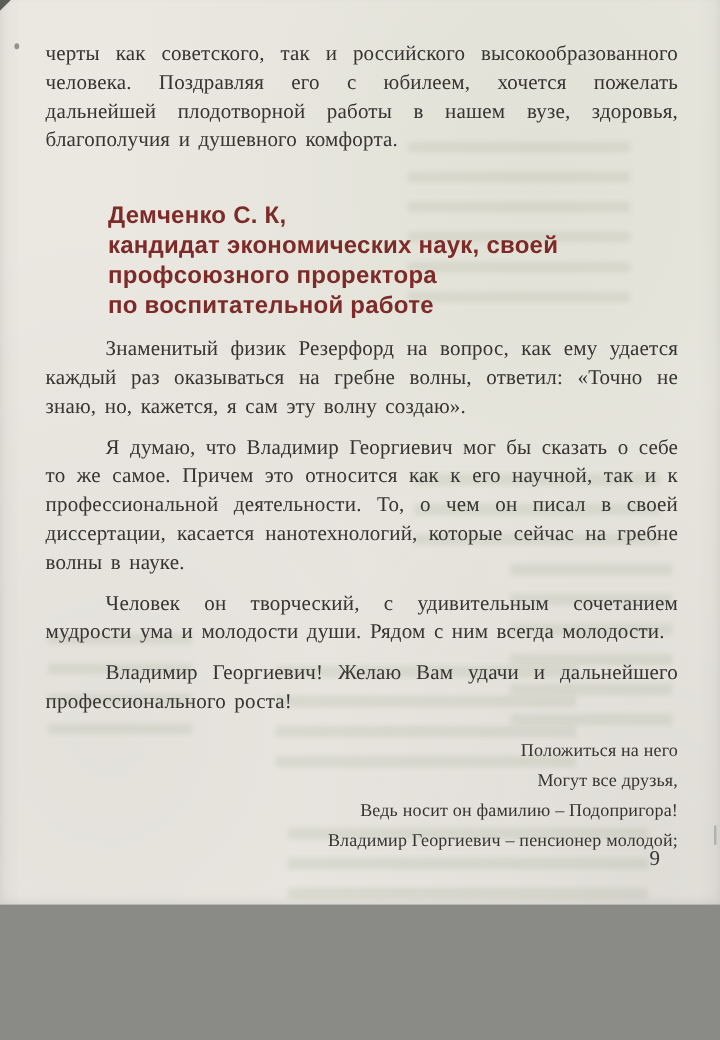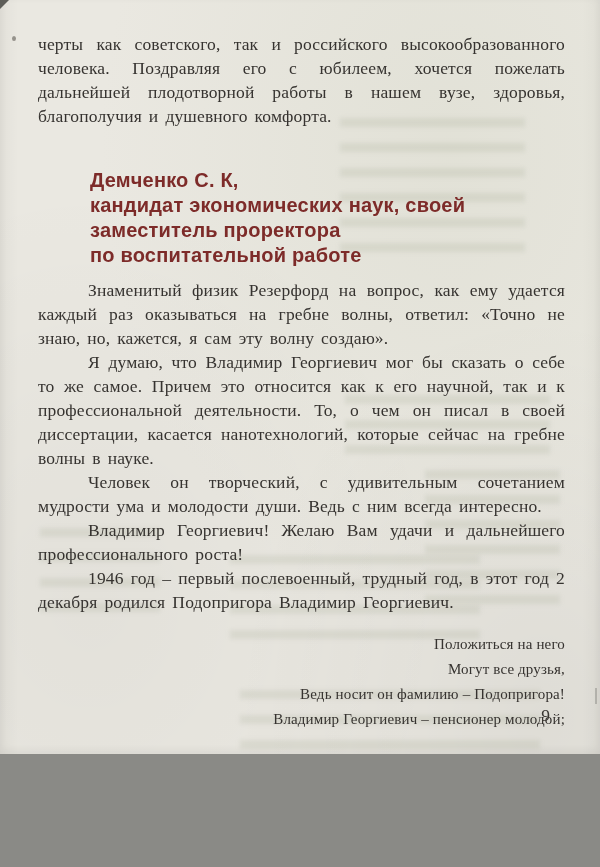--- a/index.html
+++ b/index.html
@@ -41,21 +41,21 @@
     margin: 40px 0 10px 52px;
     font-family: "Liberation Sans", sans-serif;
     font-weight: bold;
     font-size: 20px;
     line-height: 25px;
     color: #7d2b29;
     letter-spacing: 0.2px;
   }
   .signature.second { margin-top: 34px; margin-bottom: 6px; }
 
-  .tribute .body-par { margin-top: 0; }
+  .tribute .body-par { margin-top: 10px; }
 
   .poem {
     margin-top: 18px;
     font-size: 15px;
     line-height: 25px;
     color: #363330;
     text-align: right;
     letter-spacing: 0.15px;
   }
 
@@ -113,33 +113,32 @@
   <div class="ghost" style="left:240px; top:690px; width:300px; height:115px;"></div>
   <div class="ghost" style="left:60px; top:760px; width:150px; height:55px;"></div>
 
   <div class="content">
 
     <p class="body-par">черты как советского, так и российского высокообразованного человека. Поздравляя его с юбилеем, хочется пожелать дальнейшей плодотворной работы в нашем вузе, здоровья, благополучия и душевного комфорта.</p>
 
     <div class="signature">
       <div>Демченко С. К,</div>
       <div>кандидат экономических наук, своей</div>
-      <div>заместитель проректора</div>
+      <div>профсоюзного проректора</div>
       <div>по воспитательной работе</div>
     </div>
 
     <div class="tribute">
       <p class="body-par indented">Знаменитый физик Резерфорд на вопрос, как ему удается каждый раз оказываться на гребне волны, ответил: «Точно не знаю, но, кажется, я сам эту волну создаю».</p>
       <p class="body-par indented">Я думаю, что Владимир Георгиевич мог бы сказать о себе то же самое. Причем это относится как к его научной, так и к профессиональной деятельности. То, о чем он писал в своей диссертации, касается нанотехнологий, которые сейчас на гребне волны в науке.</p>
-      <p class="body-par indented">Человек он творческий, с удивительным сочетанием мудрости ума и молодости души. Ведь с ним всегда интересно.</p>
+      <p class="body-par indented">Человек он творческий, с удивительным сочетанием мудрости ума и молодости души. Рядом с ним всегда молодости.</p>
       <p class="body-par indented">Владимир Георгиевич! Желаю Вам удачи и дальнейшего профессионального роста!</p>
     </div>
 
 
-    <p class="body-par indented">1946 год – первый послевоенный, трудный год, в этот год 2 декабря родился Подопригора Владимир Георгиевич.</p>
 
     <div class="poem">
       <div>Положиться на него</div>
       <div>Могут все друзья,</div>
       <div>Ведь носит он фамилию – Подопригора!</div>
       <div>Владимир Георгиевич – пенсионер молодой;</div>
     </div>
 
   </div>
 

